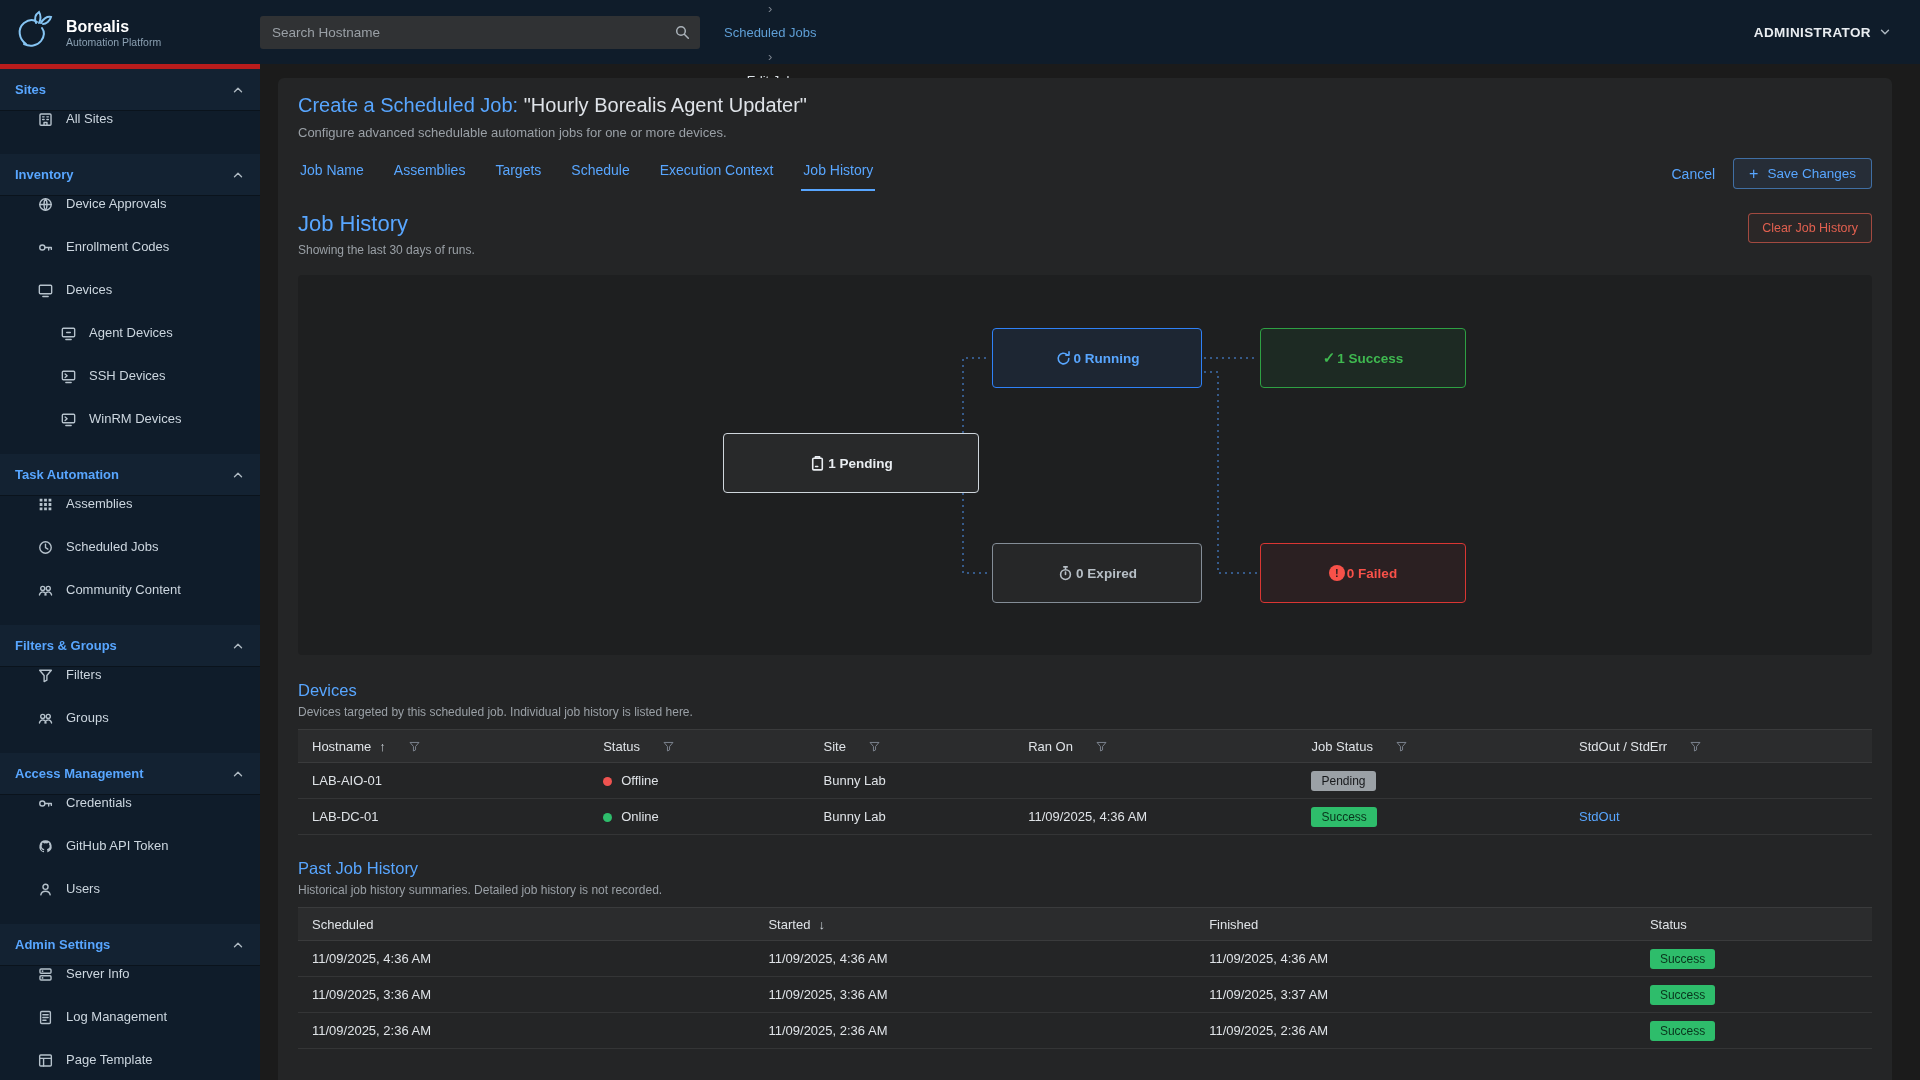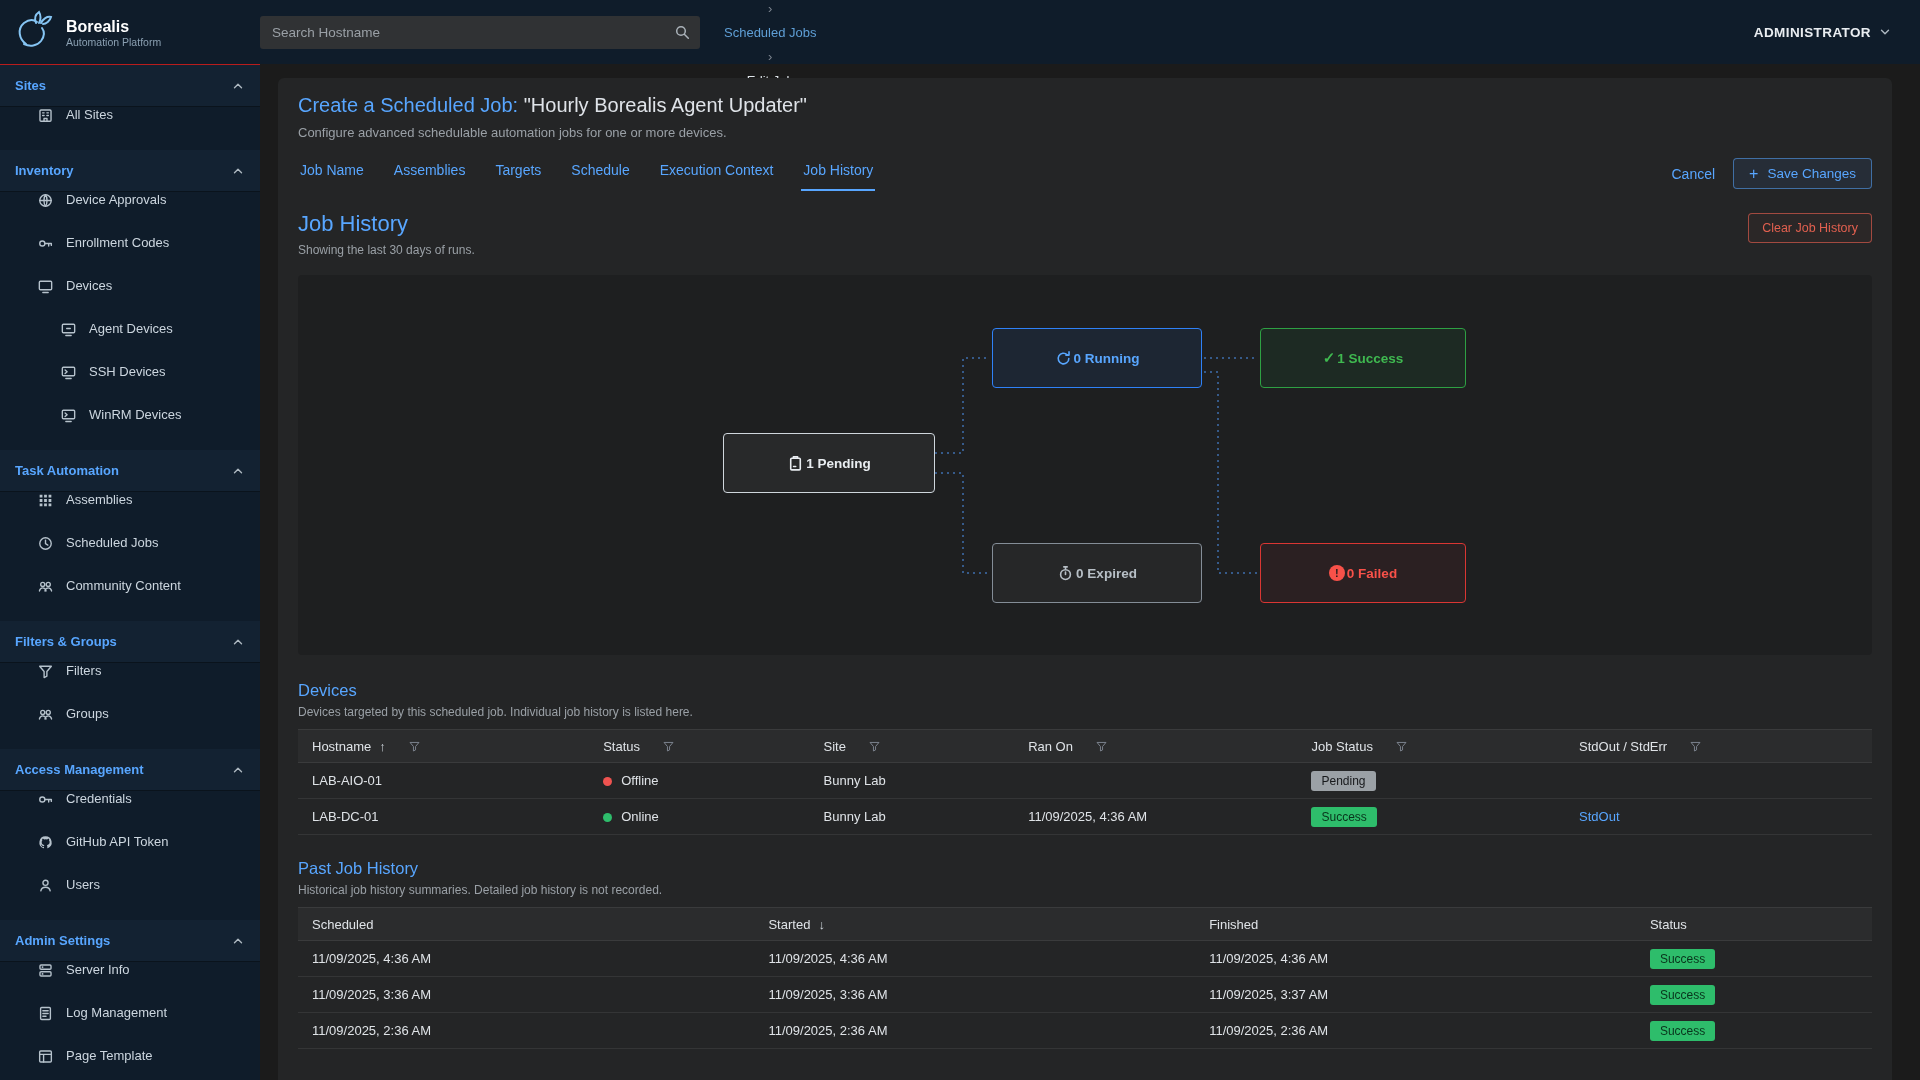--- a/index.html
+++ b/index.html
@@ -27,21 +27,21 @@
   .crumb-current { color:#dfe5ea; }
   .user-menu { margin-left:auto; display:flex; align-items:center; gap:7px; color:#e9edf1;
     font-size:13.5px; font-weight:bold; letter-spacing:.4px; cursor:pointer; }
   .chev { width:14px; height:14px; fill:none; stroke:currentColor; stroke-width:1.6;
     stroke-linecap:round; stroke-linejoin:round; color:#aeb9c2; }
 
   
   .layout { display:flex; height:1016px; }
 
   
-  .sidebar { width:260px; flex:0 0 260px; background:#0f1c2a; border-top:1px solid #b91c1c; overflow:hidden; }
+  .sidebar { width:260px; flex:0 0 260px; background:#0f1c2a; border-top:5px solid #b91c1c; overflow:hidden; }
   .nav-header { height:42px; display:flex; align-items:center; justify-content:space-between;
     padding:0 15px; color:#58a6ff; font-weight:bold; font-size:13px; background:#132232;
     border-bottom:1px solid #0a131c; cursor:pointer; }
   .nav-item { height:43px; display:flex; align-items:flex-start; gap:12px; padding:0 9px;
     color:#ccd6df; font-size:13px; cursor:pointer;margin-left:28px; }
   .nav-item.sub { padding-left:32px; }
   .ic { width:17px; height:17px; flex:none; fill:none; stroke:currentColor; stroke-width:1.3;
     stroke-linecap:round; stroke-linejoin:round; color:#b6c2cc; }
 
   
@@ -68,21 +68,21 @@
   .clear-btn { margin-left:auto; margin-top:2px; border:1px solid rgba(226,93,78,.65); color:#e2604f;
     background:rgba(226,93,78,.04); padding:7px 13px; border-radius:4px; font-size:12.5px; cursor:pointer; }
 
   
   .flow { position:relative; margin-top:18px; height:380px; background:#1e1f20; border-radius:4px; }
   .connectors { position:absolute; left:0; top:0; width:100%; height:100%; }
   .fbox { position:absolute; height:60px; display:flex; align-items:center; justify-content:center;
     gap:2px; border:1px solid; border-radius:4px; font-size:13.5px; font-weight:bold; cursor:pointer; }
   .fbox .fic { width:17px; height:17px; fill:none; stroke:currentColor; stroke-width:1.5;
     stroke-linecap:round; stroke-linejoin:round; }
-  .fbox.pending { left:425px; top:158px; width:212px; background:#28292a; border-color:#cfd6dc; color:#e9edf1; }
+  .fbox.pending { left:425px; top:158px; width:256px; background:#28292a; border-color:#cfd6dc; color:#e9edf1; }
   .fbox.running { left:694px; top:53px;  width:210px; background:#1d2633; border-color:#2f81f7; color:#58a6ff; }
   .fbox.success { left:962px; top:53px;  width:206px; background:#1d2a23; border-color:#2ea043; color:#3fb950; }
   .fbox.expired { left:694px; top:268px; width:210px; background:#262728; border-color:#848d97; color:#b7bfc6; }
   .fbox.failed  { left:962px; top:268px; width:206px; background:#2b2022; border-color:#da3633; color:#f85149; }
   .fail-dot { width:16px; height:16px; border-radius:50%; background:#f85149; color:#241b1c;
     display:flex; align-items:center; justify-content:center; font-size:11px; font-weight:bold; }
   .check-glyph { font-size:15px; font-weight:bold; }
 
   
   .sec-title { color:#58a6ff; font-size:16.5px; font-weight:500; }

